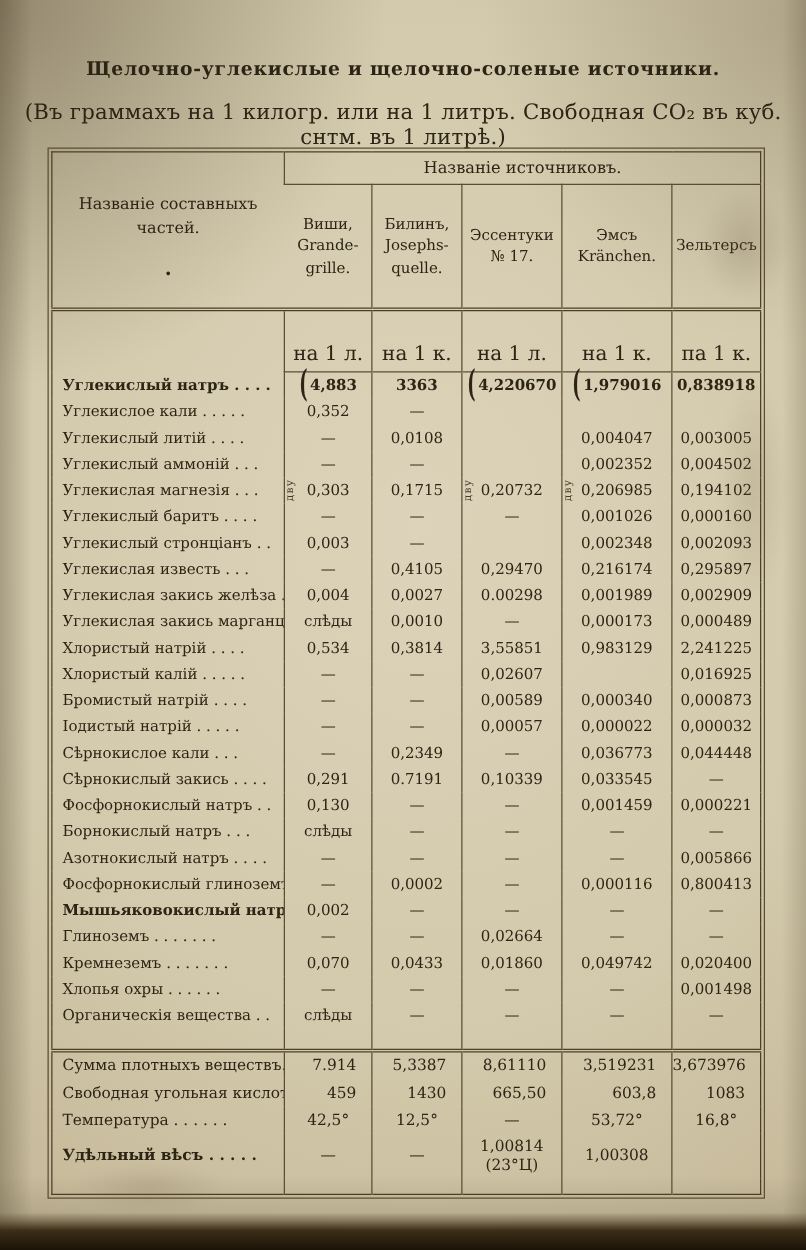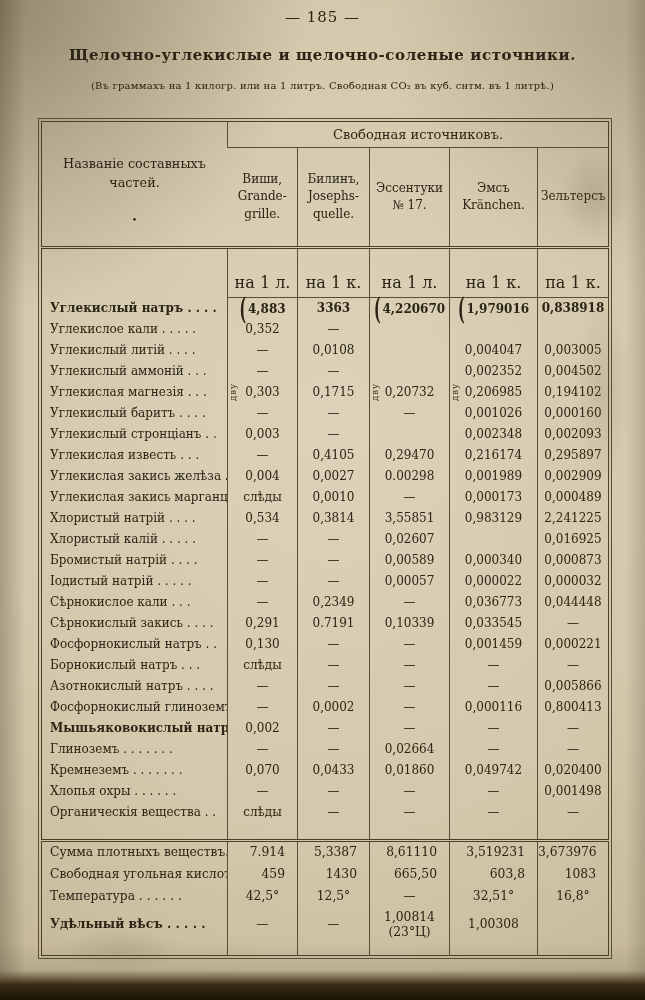--- a/index.html
+++ b/index.html
@@ -18,21 +18,21 @@
       radial-gradient(circle at 100% 2%, rgba(58,48,28,.20), transparent 22%),
       linear-gradient(to right, rgba(66,56,36,.30), transparent 4%),
       linear-gradient(to left, rgba(66,56,36,.20), transparent 3%),
       linear-gradient(to top, rgba(66,56,36,.25), transparent 6%);
   }
   .pnum { position:absolute; top:8px; left:0; width:100%; text-align:center;
           font-size:15px; letter-spacing:1px; }
   .title { position:absolute; top:46px; left:0; width:100%; margin:0; text-align:center;
            font-size:15px; font-weight:bold; letter-spacing:.6px; }
   .subtitle { position:absolute; top:80px; left:0; width:100%; text-align:center;
-              font-size:10px; letter-spacing:.2px; }
+              font-size:17px; letter-spacing:.2px; }
 
   #table-frame { position:absolute; left:38px; top:118px; width:574px;
                  border:1px solid #5b4d33; padding:2px; }
   table { width:100%; border-collapse:collapse; table-layout:fixed;
           border:1.5px solid #4c3f28; }
   td,th { border-left:1px solid #5b4d33; padding:0; vertical-align:middle;
           font-weight:normal; color:#2c2414; }
   td:first-child, th:first-child { border-left:none; }
 
   th.corner { vertical-align:top; font-size:12.8px;
@@ -74,41 +74,40 @@
              background:radial-gradient(rgba(110,96,66,.22), transparent 70%); }
   #smudge2 { left:575px; top:300px; width:55px; height:180px;
              background:radial-gradient(rgba(110,96,66,.16), transparent 70%); }
   #smudge3 { left:60px; top:930px; width:120px; height:40px;
              background:radial-gradient(rgba(110,96,66,.18), transparent 70%); }
 </style>
 </head>
 <body>
 
 <div id="page">
-  <div class="pnum">— 185 —</div>
   <h1 class="title">Щелочно-углекислые и щелочно-соленые источники.</h1>
   <div class="subtitle">(Въ граммахъ на 1 килогр. или на 1 литръ. Свободная CO₂ въ куб. снтм. въ 1 литрѣ.)</div>
 
   <div id="table-frame">
     <table>
       <colgroup>
         <col style="width:186px">
           <col style="width:70px">
           <col style="width:72px">
         <col style="width:80px">
           <col style="width:88px">
           <col>
       </colgroup>
       <thead>
         <tr>
           <th class="corner" rowspan="2">
             <span>Названіе составныхъ частей.</span>
             <span class="cdot">•</span>
           </th>
-          <th class="sources" colspan="5">Свободная источниковъ.</th>
+          <th class="sources" colspan="5">Названіе источниковъ.</th>
         </tr>
         <tr>
           <th class="colname">Виши, Grande-grille.</th>
           <th class="colname">Билинъ, Josephs-quelle.</th>
           <th class="colname">Эссентуки № 17.</th>
           <th class="colname">Эмсъ Kränchen.</th>
           <th class="colname">Зельтерсъ</th>
         </tr>
         <tr class="unit-row">
           <td></td>
@@ -346,21 +345,21 @@
             <td class="val">1430</td>
             <td class="val">665,50</td>
             <td class="val">603,8</td>
             <td class="val">1083</td>
           </tr>
           <tr>
             <td class="lbl">Температура . . . . . .</td>
             <td class="val">42,5°</td>
             <td class="val">12,5°</td>
             <td class="val">—</td>
-            <td class="val">32,51°</td>
+            <td class="val">53,72°</td>
             <td class="val">16,8°</td>
           </tr>
           <tr>
             <td class="lbl b">Удѣльный вѣсъ . . . . .</td>
             <td class="val">—</td>
             <td class="val">—</td>
             <td class="val">1,00814 (23°Ц)</td>
             <td class="val">1,00308</td>
             <td class="val"></td>
           </tr>

